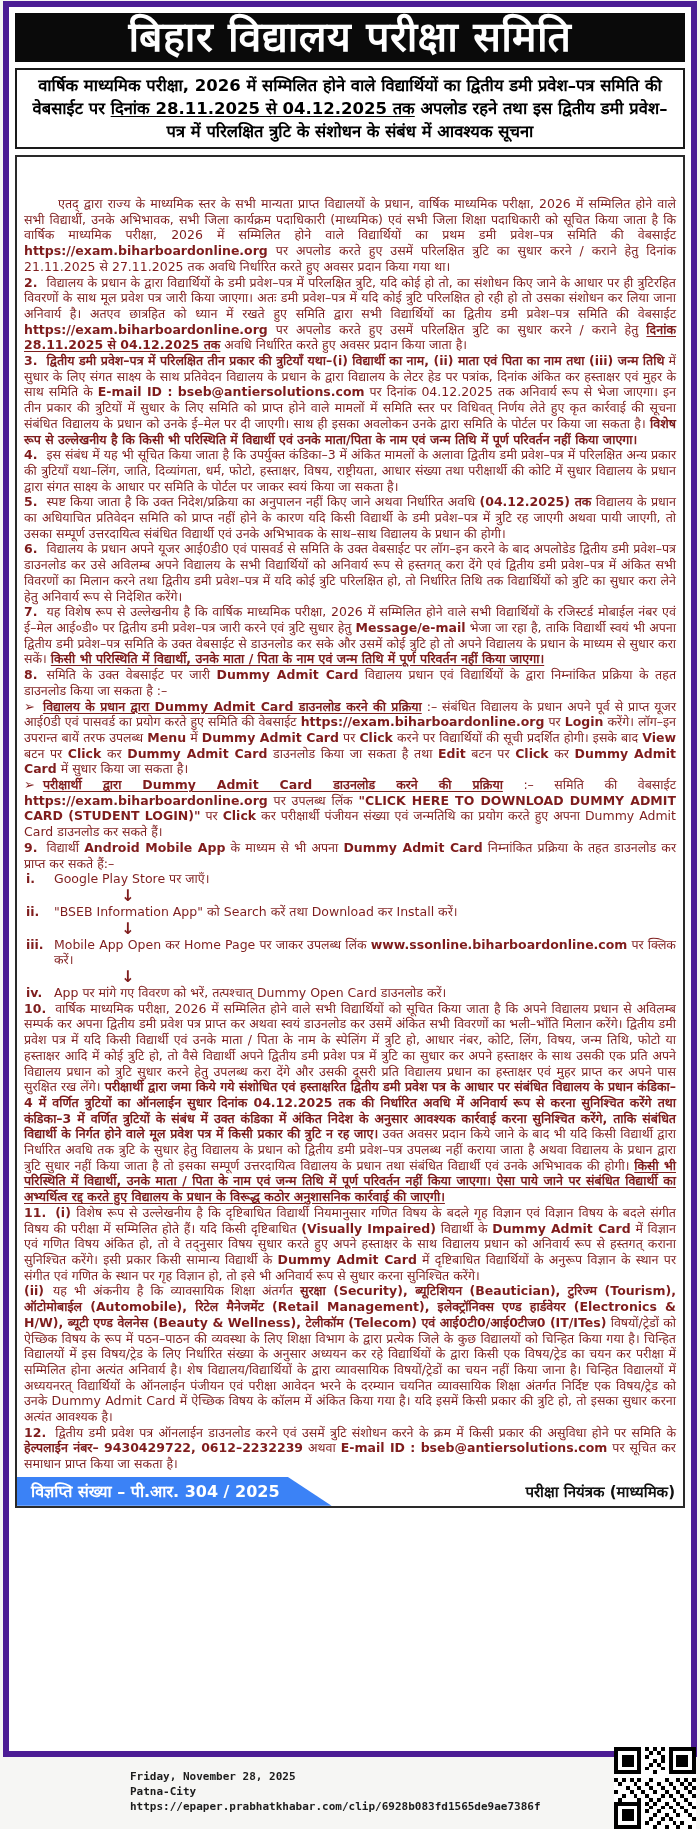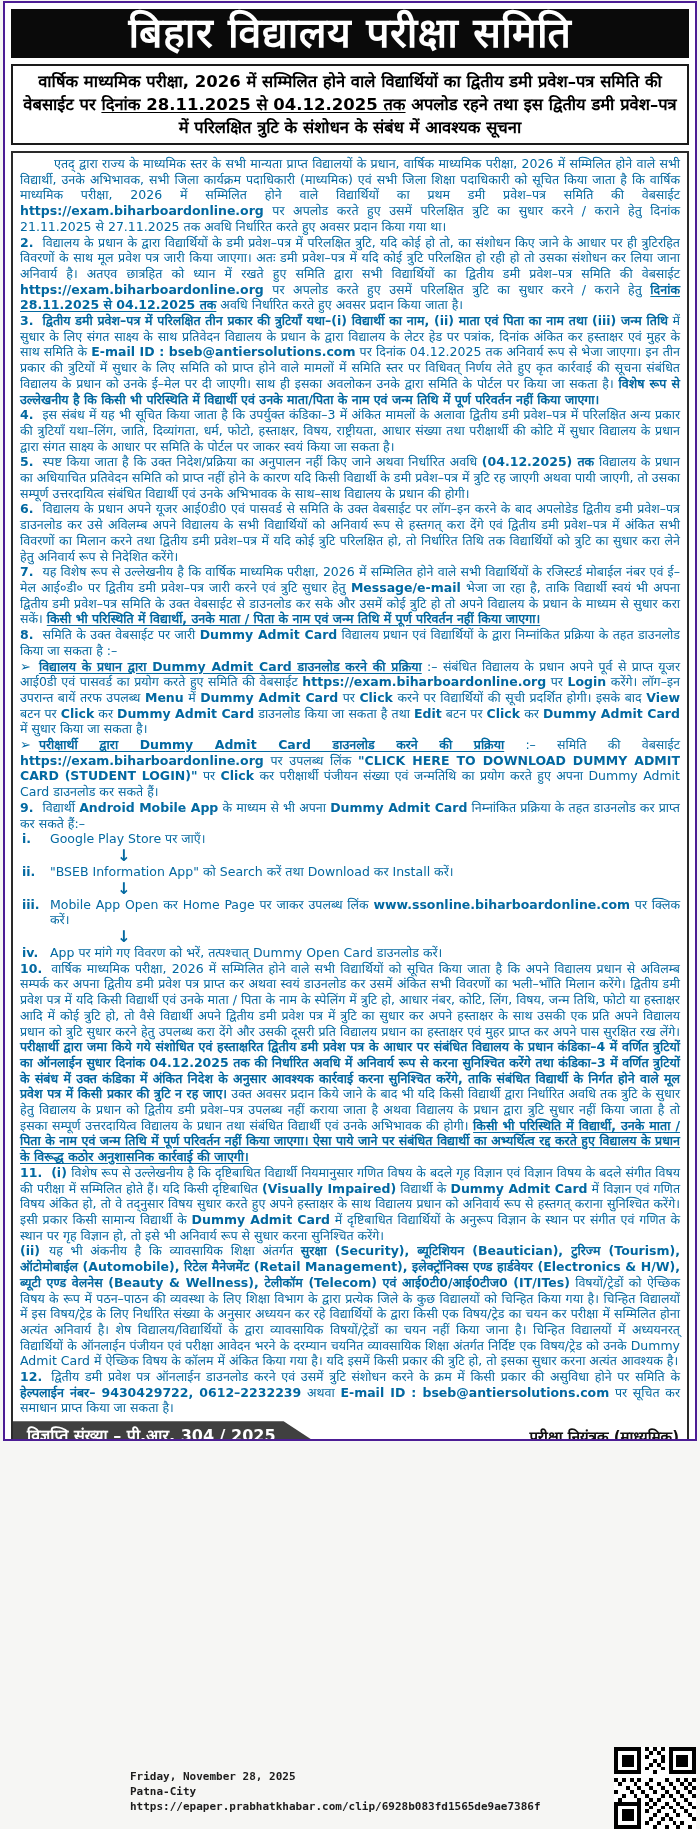--- a/index.html
+++ b/index.html
@@ -1,58 +1,58 @@
 <!DOCTYPE html>
 <html><head>
 <meta charset="utf-8">
 <style>
   html,body{margin:0;padding:0;}
   body{
     width:700px;height:1829px;background:#f6f6f4;position:relative;
     font-family:"DejaVu Sans",sans-serif;color:#111;overflow:hidden;
   }
   .notice{
-    position:absolute;top:1px;left:3px;right:3px;height:1440px;
-    border:2px solid #4c1d95;background:#fff;box-sizing:border-box;
+    position:absolute;top:1px;left:3px;right:3px;height:1756px;
+    border:6px solid #4c1d95;background:#fff;box-sizing:border-box;
     padding:5px 4px 0;overflow:hidden;
   }
   .masthead{
     background:#0a0a0a;color:#fff;text-align:center;
     font-weight:bold;font-size:41px;line-height:49px;height:49px;
     margin:1px 2px 6px;letter-spacing:.5px;overflow:hidden;
   }
   .subheader{
     border:2px solid #1a1a1a;border-radius:0;margin:0 2px 6px;
     padding:4px 10px;text-align:center;font-weight:bold;
     font-size:16.5px;line-height:23px;color:#000;
   }
   .body-box{
     margin:0 2px;border:2px solid #2a2a2a;padding:3px 7px 0;
     box-sizing:border-box;
   }
-  .body-text{font-size:12.5px;line-height:15.7px;text-align:justify;color:#0369a1;}
+  .body-text{font-size:12.5px;line-height:15.7px;text-align:justify;color:#7f1d1d;margin-top:36px;}
   .para{margin:0;position:relative;}
   .para.indent{text-indent:34px;}
   .para .num{font-weight:bold;margin-right:9px;}
   .seg.b{font-weight:bold;}
   .seg.u{text-decoration:underline;text-underline-offset:2px;}
   .para.arrow{padding-left:0;}
   .abul{font-weight:bold;margin-right:8px;font-size:13px;}
   .para.step{padding-left:30px;}
   .para.step .num{position:absolute;left:2px;margin-right:0;}
   .para.downarrow{
     padding-left:97px;font-size:16px;line-height:17px;font-weight:bold;
     text-align:left;
   }
   .footer-row{
     display:flex;justify-content:space-between;align-items:center;
     margin:5px -7px 0 -7px;
   }
   .pr-banner{
-    background:#404040;color:#fff;font-weight:bold;font-size:16px;
+    background:#3b82f6;color:#fff;font-weight:bold;font-size:16px;
     line-height:29px;height:29px;padding:0 52px 0 14px;
     clip-path:polygon(0 0,calc(100% - 44px) 0,100% 100%,0 100%);
     white-space:nowrap;
   }
   .signatory{font-weight:bold;font-size:15px;padding-right:8px;white-space:nowrap;}
   .clip-strip{position:absolute;left:0;top:1762px;width:100%;height:67px;}
   .np-logo{position:absolute;left:10px;top:28px;width:96px;margin-top:48px;}
   .np-logo .accent{
     position:absolute;top:-8px;left:40px;width:17px;height:9px;
     background:#f08a1d;border-radius:60% 60% 0 0;transform:rotate(-8deg);

